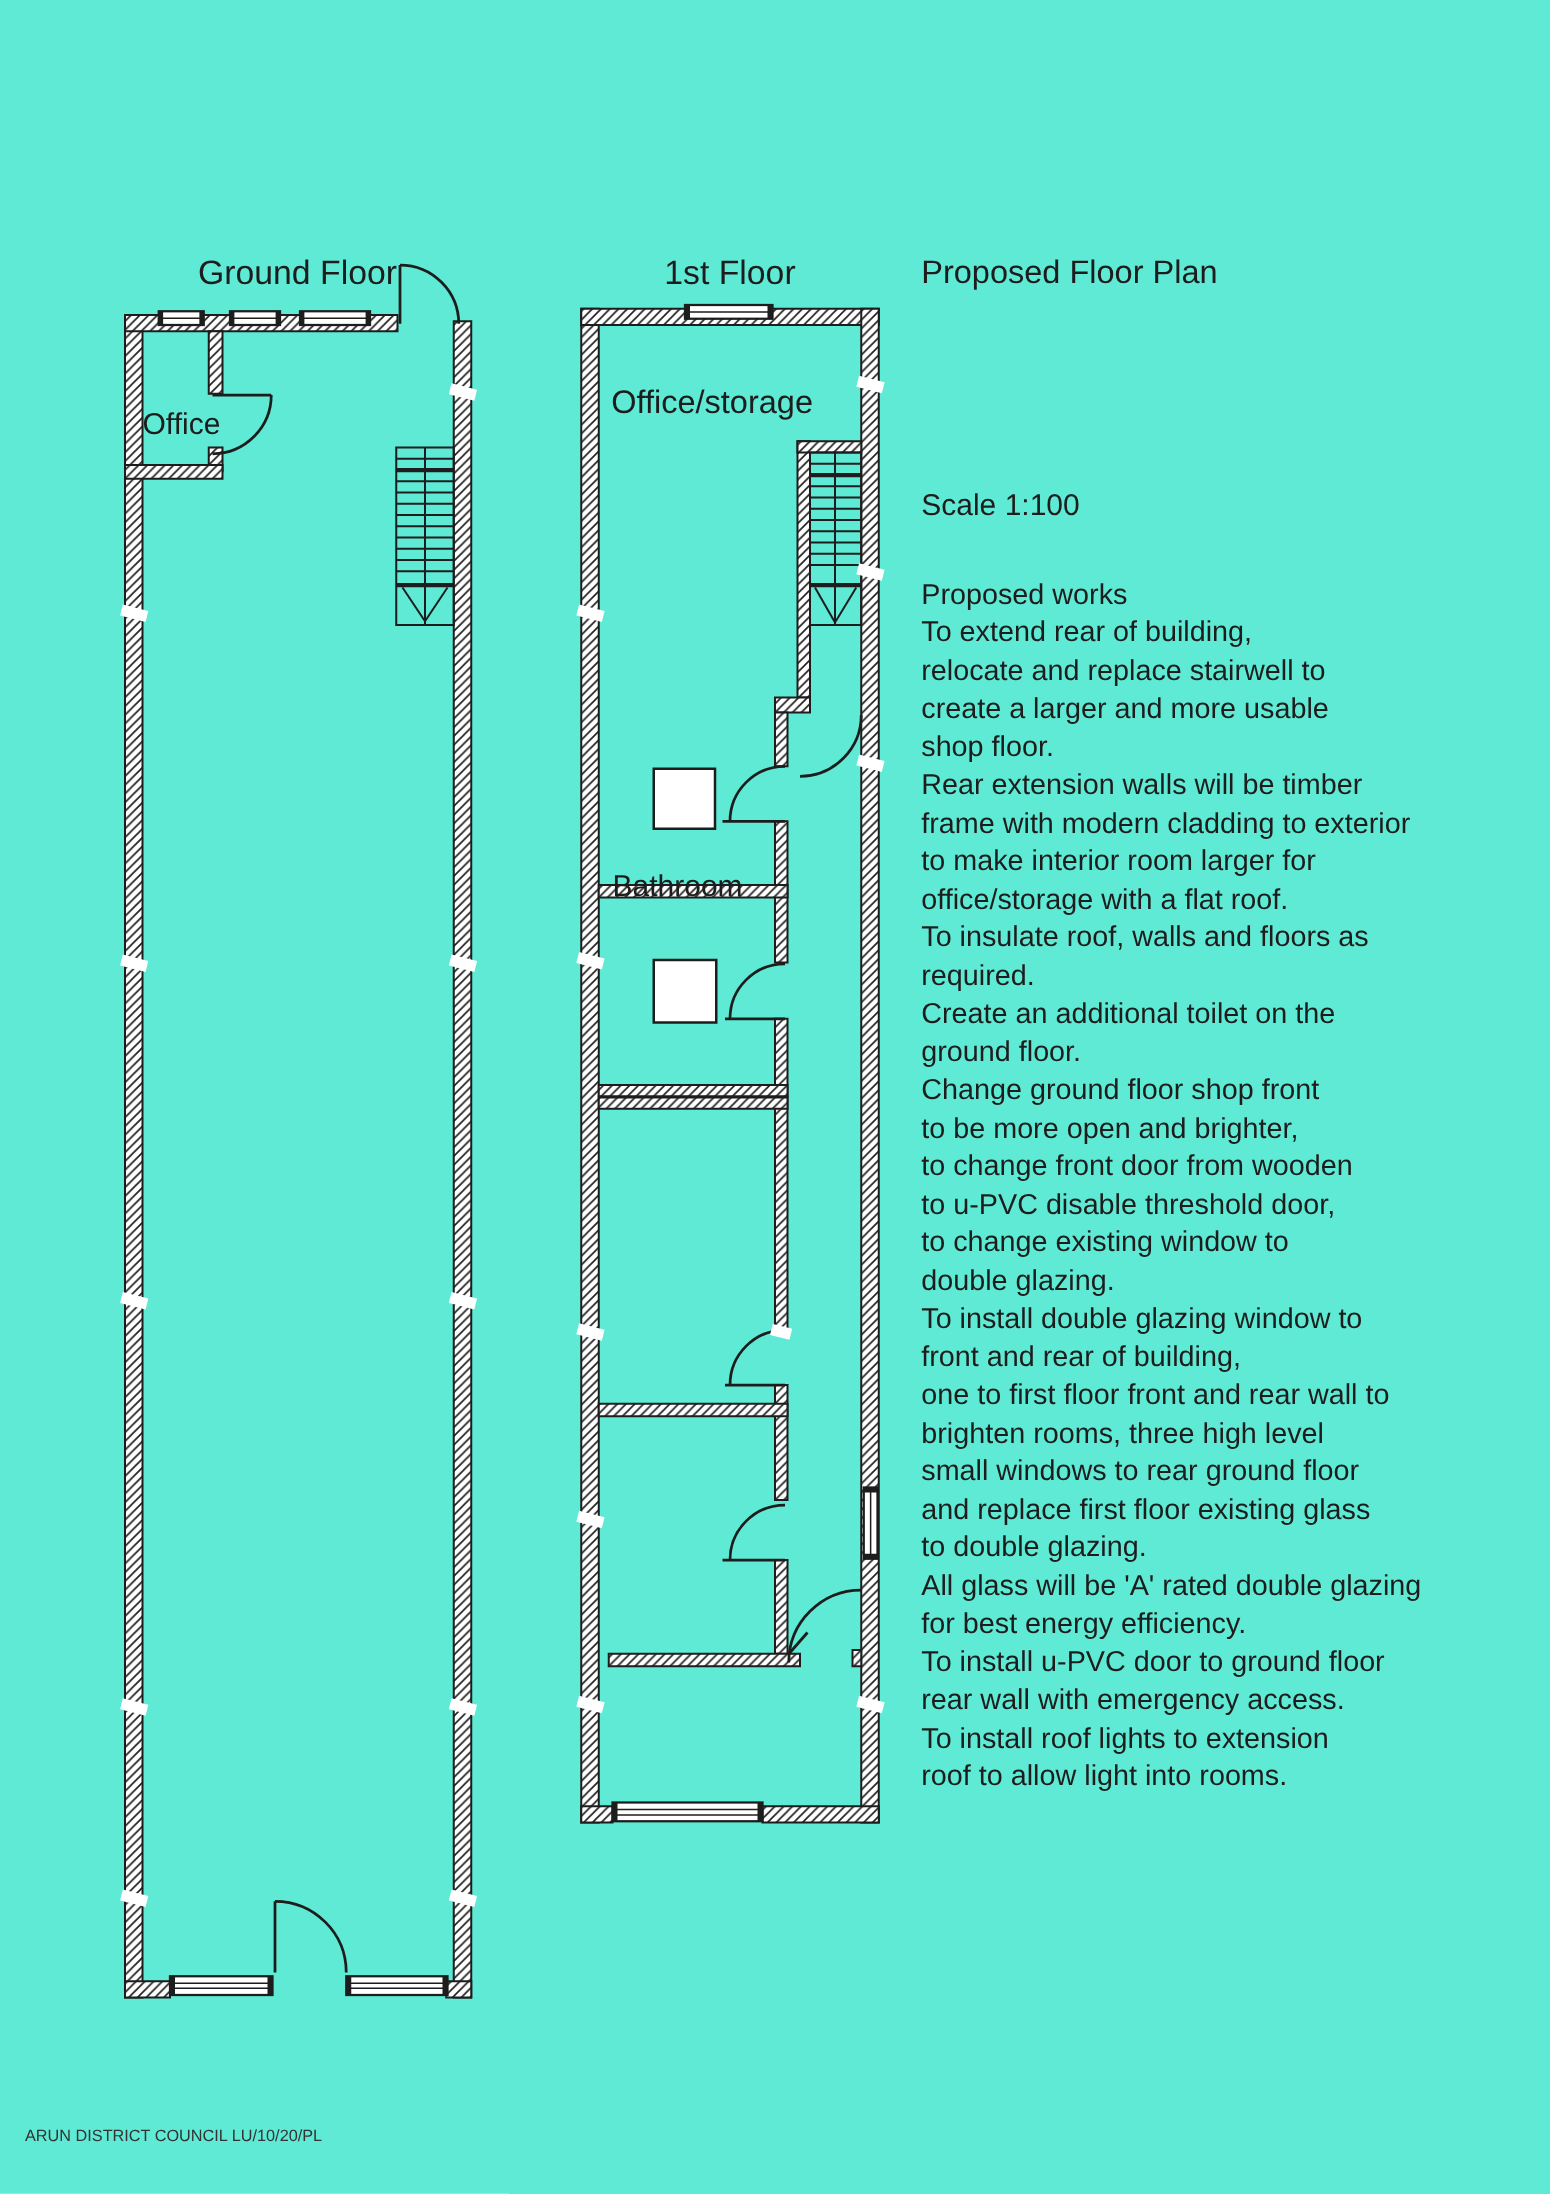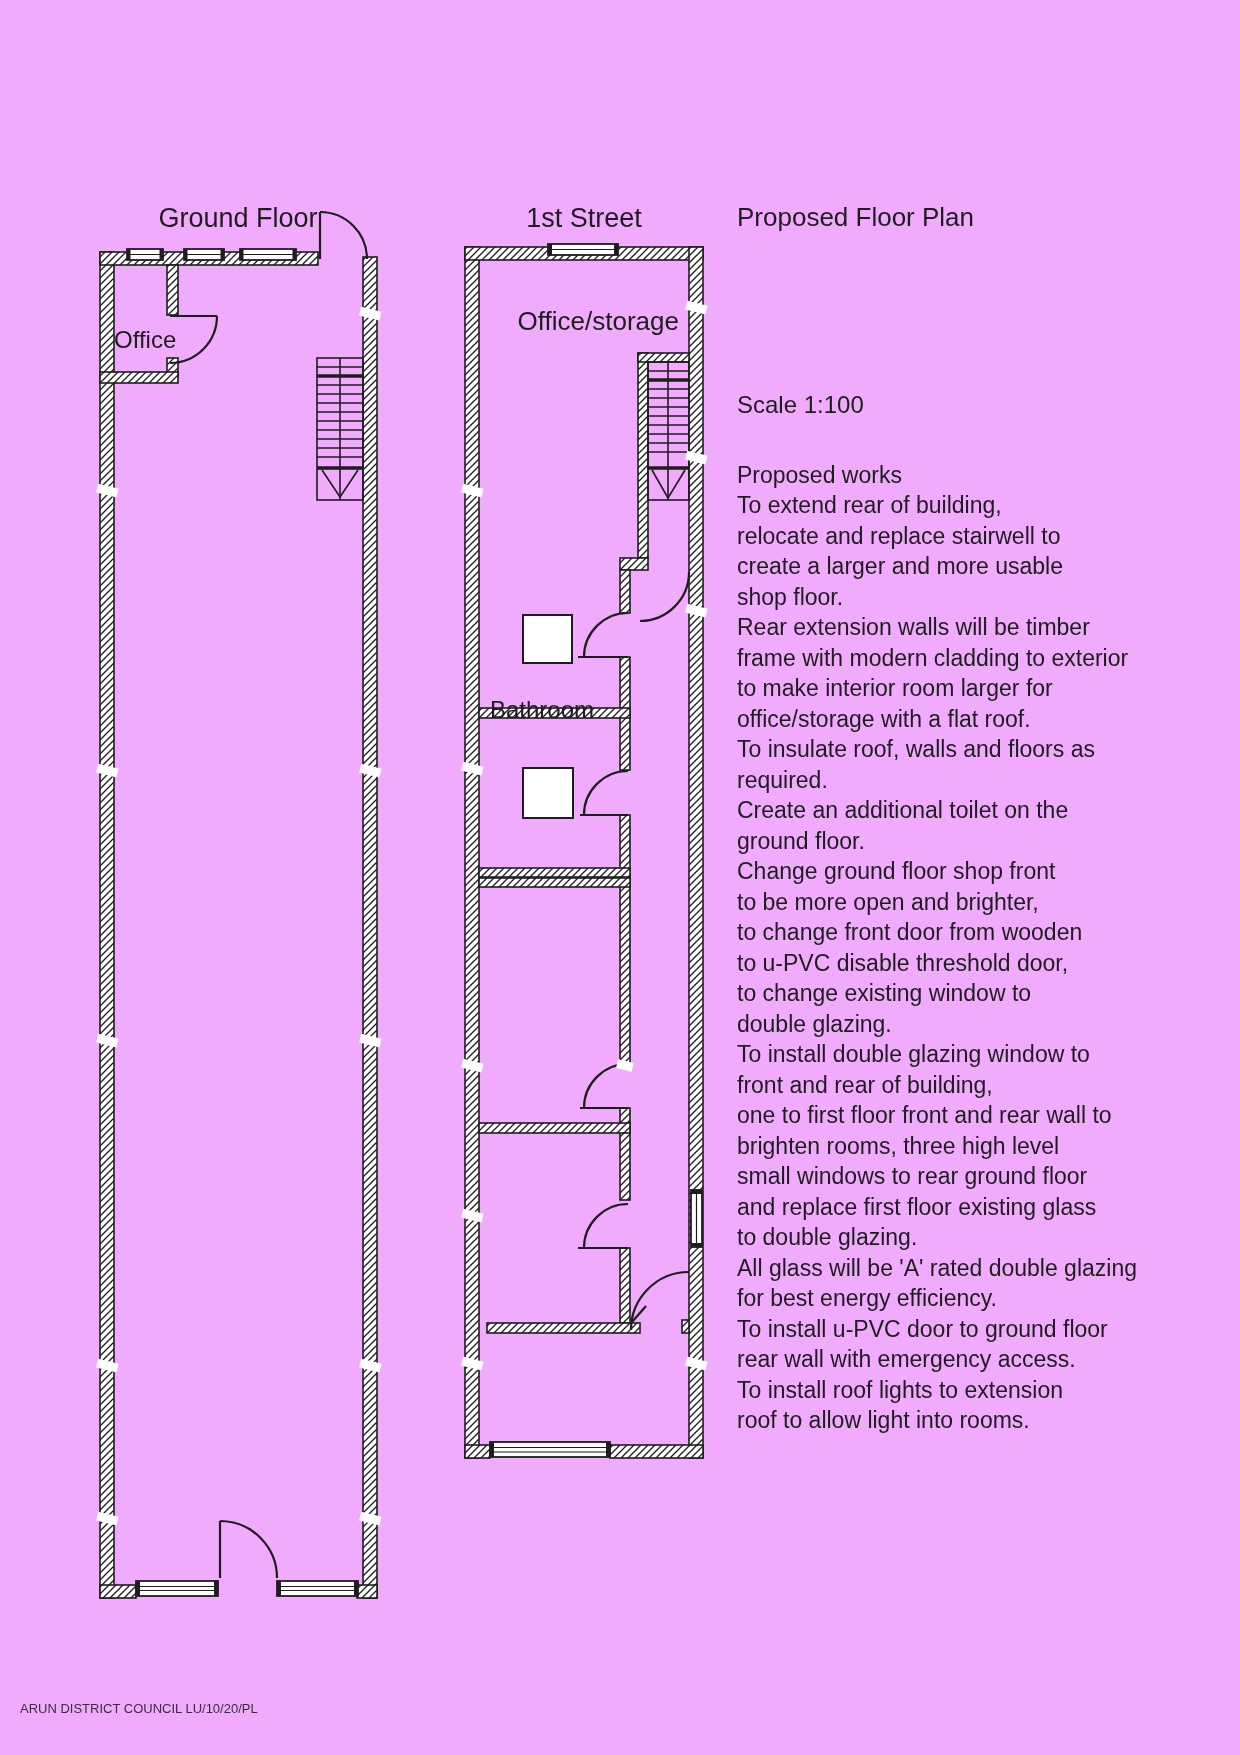--- a/index.html
+++ b/index.html
@@ -1,17 +1,17 @@
 <!DOCTYPE html>
 <html><head>
 <meta charset="utf-8">
 <style>
   html,body{margin:0;padding:0;background:#e8e8e8;}
   #page{
-    position:relative;width:1240px;height:1755px;background:#f0abfc;
+    position:relative;width:1240px;height:1755px;background:#5eead4;
     font-family:"Liberation Sans", sans-serif;color:#1d1d1d;overflow:hidden;
     margin:0 auto;
   }
   #linework{position:absolute;left:0;top:0;}
   .txt{position:absolute;color:#1d1d1d;}
   .plan-title{font-size:27px;text-align:center;}
   .room-label{font-size:24px;}
   .doc-title{font-size:26px;}
   .doc-block{font-size:24px;line-height:30.5px;white-space:pre-line;}
   .works{font-size:23px;line-height:30.5px;white-space:pre-line;width:420px;}
@@ -238,25 +238,25 @@
         <rect class="brk" x="686" y="453" width="21" height="9" transform="rotate(14 696 457)"></rect>
         <rect class="brk" x="686" y="606" width="21" height="9" transform="rotate(14 696 610)"></rect>
         <rect class="brk" x="686" y="1359" width="21" height="9" transform="rotate(14 696 1363)"></rect>
         <rect class="brk" x="617" y="1061" width="16" height="9" transform="rotate(14 625 1065)"></rect>
       </g>
     </g>
   </svg>
 
   <div class="txt plan-title" style="left:140px;top:203px;width:196px;">Ground Floor</div>
 
-  <div class="txt plan-title" style="left:494px;top:203px;width:180px;">1st Street</div>
+  <div class="txt plan-title" style="left:494px;top:203px;width:180px;">1st Floor</div>
 
   <div class="txt room-label" style="left:114px;top:326px;">Office</div>
 
-  <div class="txt room-label" style="left:489px;top:306px;width:190px;text-align:right;font-size:26px;">Office/storage</div>
+  <div class="txt room-label" style="left:489px;top:306px;width:190px;text-align:left;font-size:26px;">Office/storage</div>
 
   <div class="txt room-label" style="left:490px;top:696px;">Bathroom</div>
 
   <div class="txt doc-title" style="left:737px;top:202px;text-align:center;">Proposed Floor Plan</div>
 
 
   <div class="txt doc-block" style="left:737px;top:390px;">Scale 1:100</div>
 
   <div class="txt works" style="left:737px;top:490px;">To extend rear of building,
 relocate and replace stairwell to

